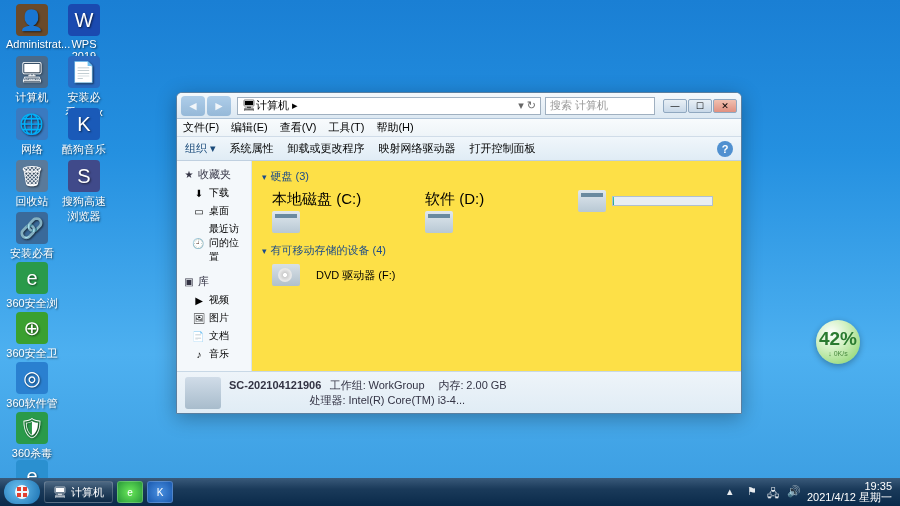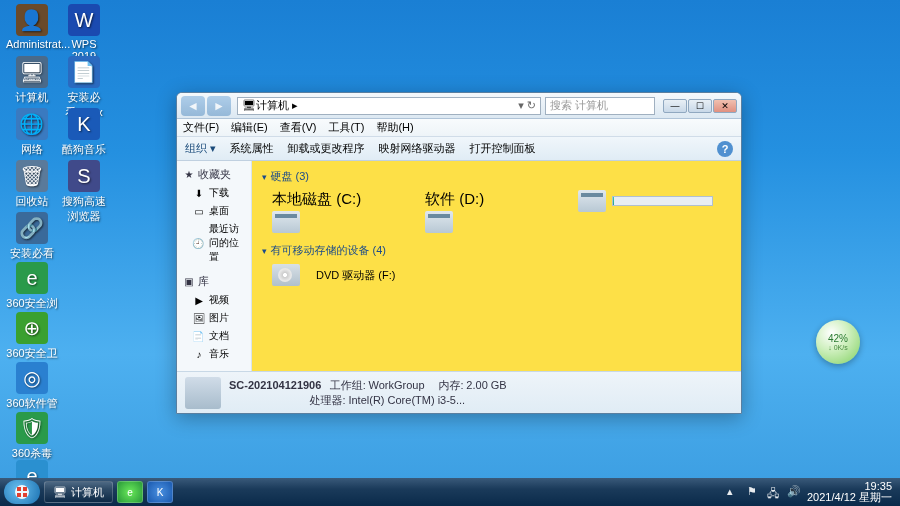--- a/index.html
+++ b/index.html
@@ -45,21 +45,21 @@
 .bar .fill{position:absolute;left:0;top:0;bottom:0;background:linear-gradient(180deg,#3ac8b0,#2aa090)}
 .drtxt{font-size:9px;color:#666;margin-top:2px}
 .dvd{display:flex;align-items:center;gap:16px;margin-left:10px;cursor:pointer}
 .dvdic{width:28px;height:22px;background:linear-gradient(180deg,#d8e0e6,#b0c0cc);border-radius:2px;position:relative}
 .dvdic::after{content:"";position:absolute;left:6px;top:4px;width:14px;height:14px;border-radius:50%;background:radial-gradient(circle,#fff 20%,#ccc 22%,#e8e8e8 60%)}
 .details{height:42px;background:linear-gradient(180deg,#eef4f9,#e0ecf5);border-top:1px solid #c8d8e6;display:flex;align-items:center;padding:12px 8px;gap:8px}
 .details .bigic{width:36px;height:32px;background:linear-gradient(180deg,#d0dce8,#a8bccc);border-radius:3px}
 .details .txt{font-size:10px;line-height:14px;color:#334}
 
 .widget{position:absolute;right:40px;top:320px;width:44px;height:44px;border-radius:50%;background:radial-gradient(circle at 35% 30%,#fff,#d0f0c0 40%,#80d060);display:flex;flex-direction:column;align-items:center;justify-content:center;box-shadow:0 2px 6px rgba(0,0,0,.3)}
-.widget .n{color:#2a7a30;font-size:10px;font-weight:normal}
+.widget .n{color:#2a7a30;font-size:19px;font-weight:bold}
 .widget .s{color:#4a8a40;font-size:7px}
 
 .taskbar{position:absolute;left:0;right:0;bottom:0;height:28px;background:linear-gradient(180deg,#3a5a7a,#1a3a5a 40%,#0a2a4a);display:flex;align-items:center;padding:0 4px;gap:4px}
 .start{width:36px;height:24px;border-radius:12px;background:radial-gradient(circle at 40% 40%,#6ac0f0,#1a70b0);display:flex;align-items:center;justify-content:center;cursor:pointer}
 .start svg{width:16px;height:16px}
 .tbtn{height:22px;padding:0 8px;background:linear-gradient(180deg,rgba(255,255,255,.15),rgba(0,0,0,.1));border:1px solid rgba(255,255,255,.2);border-radius:3px;color:#fff;display:flex;align-items:center;gap:4px;font-size:10px;cursor:pointer}
 .tray{margin-left:auto;display:flex;align-items:center;gap:6px;color:#fff;font-size:9px;padding-right:4px}
 .tray .tic{width:14px;height:14px;cursor:pointer;opacity:.9}
 .clock{text-align:right;line-height:11px}
 </style>
@@ -234,21 +234,21 @@
     </div>
   </div>
 
   <div class="details">
     <div class="bigic"></div>
     <div class="txt">
       <b>SC-202104121906</b>
       &nbsp;&nbsp;<span>工作组:</span> <span>WorkGroup</span>
       &nbsp;&nbsp;&nbsp;&nbsp;<span>内存:</span> <span>2.00 GB</span><br>
       &nbsp;&nbsp;&nbsp;&nbsp;&nbsp;&nbsp;&nbsp;&nbsp;&nbsp;&nbsp;&nbsp;&nbsp;&nbsp;&nbsp;&nbsp;&nbsp;&nbsp;&nbsp;&nbsp;&nbsp;&nbsp;&nbsp;&nbsp;&nbsp;&nbsp;&nbsp;&nbsp;&nbsp;
-      <span>处理器:</span> <span>Intel(R) Core(TM) i3-5...</span>
+      <span>处理器:</span> <span>Intel(R) Core(TM) i3-4...</span>
     </div>
   </div>
 </div>
 
 <div class="widget">
   <div class="n">42%</div>
   <div class="s">↓ 0K/s</div>
 </div>
 
 <div class="taskbar">

